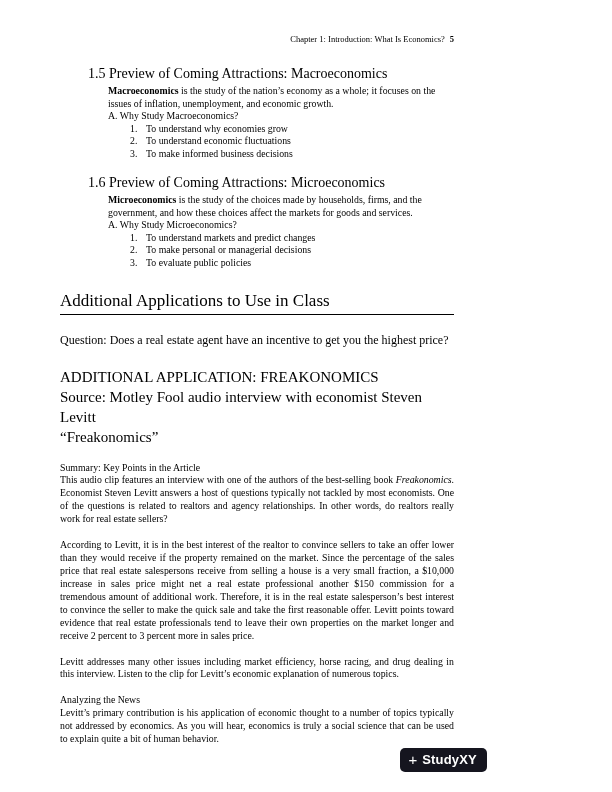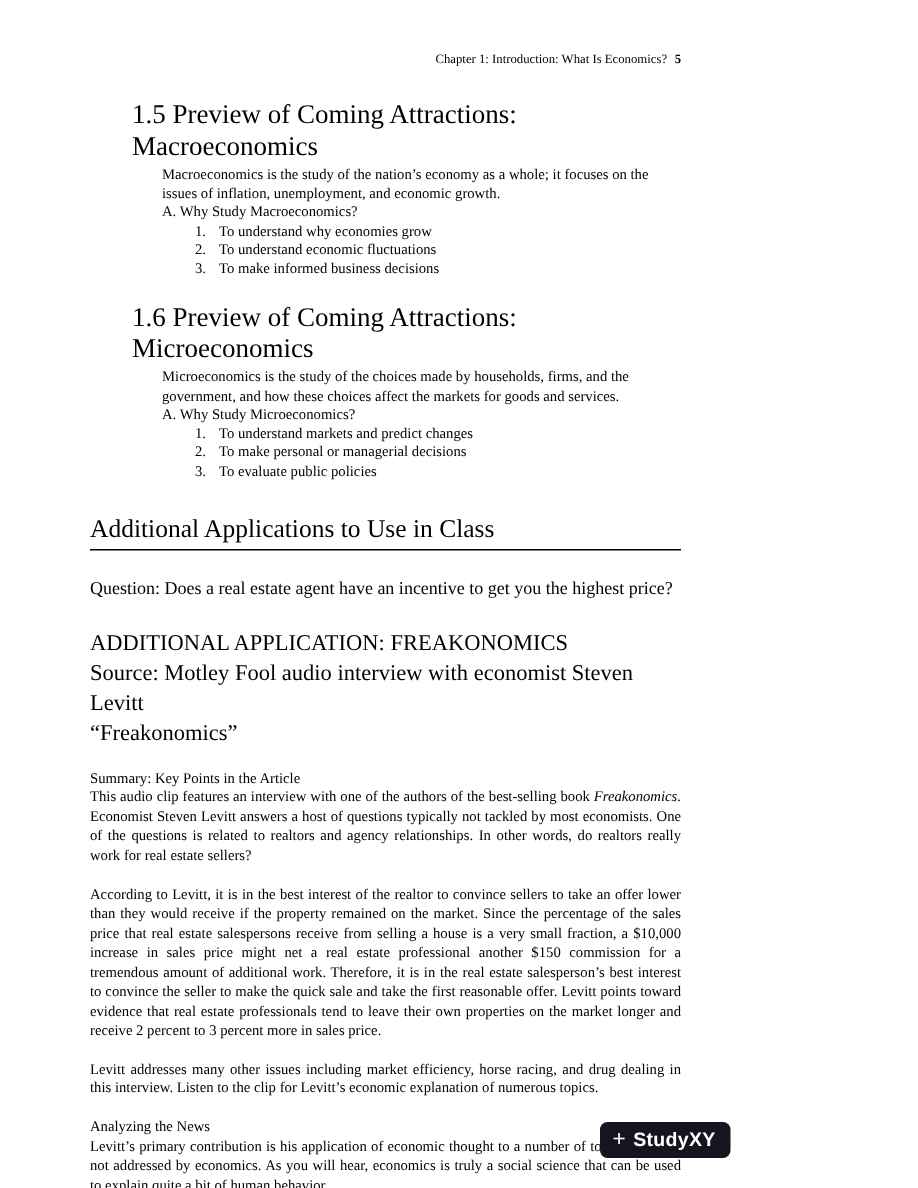--- a/index.html
+++ b/index.html
@@ -18,31 +18,31 @@
   }
   .running-header {
     text-align: right;
     font-size: 8.5px;
     margin-bottom: 22px;
   }
   .running-header .pagenum { font-weight: bold; margin-left: 5px; }
 
   .toc-section { margin-bottom: 15px; }
   .toc-section h2 {
-    font-size: 18px;
+    font-size: 14px;
     font-weight: 400;
     margin-left: 28px;
     margin-bottom: 3px;
   }
   .section-body {
     margin-left: 48px;
     font-size: 9.8px;
     line-height: 1.28;
   }
-  .section-body .def b { font-weight: normal; }
+  .section-body .def b { font-weight: bold; }
   .numlist { margin-left: 22px; }
   .numlist .li { display: flex; }
   .numlist .num { width: 16px; flex: 0 0 16px; }
 
   .big-title {
     font-size: 17px;
     font-weight: 400;
     margin-top: 22px;
     padding-bottom: 3px;
     border-bottom: 1px solid #000;

